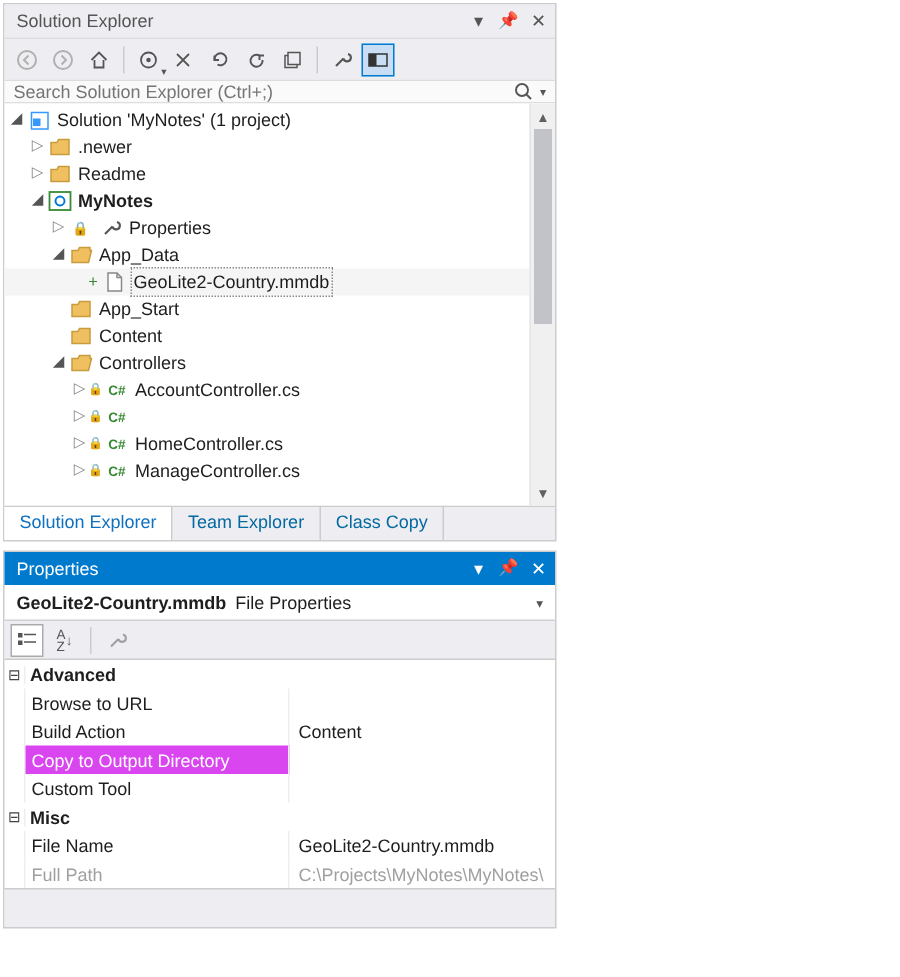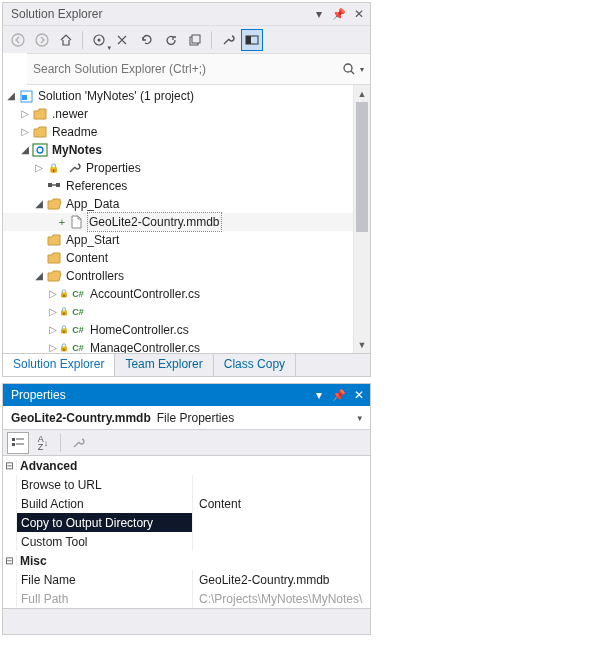--- a/index.html
+++ b/index.html
@@ -6,21 +6,21 @@
   body { font-family: "Segoe UI", Tahoma, sans-serif; font-size: 12px; color: #1e1e1e; background: #fff; width: 600px; height: 651px; overflow: hidden; }
   .panel { border: 1px solid #ccc; background: #fff; position: relative; }
   .title-bar { height: 22px; line-height: 22px; background: #eeeef2; padding: 0 4px 0 8px; display: flex; align-items: center; }
   .title-bar .label { flex: 1; color: #555; }
   .title-bar .btns { display: flex; gap: 6px; }
   .title-bar .btns span { width: 14px; text-align: center; color: #555; cursor: default; }
   .toolbar { height: 28px; background: #eeeef2; display: flex; align-items: center; padding: 0 4px; gap: 2px; border-top: 1px solid #ddd; }
   .tbtn { width: 22px; height: 22px; display: flex; align-items: center; justify-content: center; color: #555; }
   .tbtn.depressed { border: 1px solid #007acc; background: #c9def5; }
   .tbtn.sep { width: 1px; background: #ccc; height: 18px; margin: 0 3px; }
-  .search-row { height: 32px; display: flex; align-items: center; border-top: 1px solid #ddd; border-bottom: 1px solid #ddd; padding: 0 6px; background: #fafafa; margin-left: 24px; }
+  .search-row { height: 16px; display: flex; align-items: center; border-top: 1px solid #ddd; border-bottom: 1px solid #ddd; padding: 0 6px; background: #fafafa; }
   .search-input { flex: 1; border: none; outline: none; font-size: 12px; color: #999; background: transparent; }
   .tree-wrap { position: relative; height: 268px; overflow: hidden; background: #fff; }
   .tree { padding: 2px 0 6px 0; }
   .row { height: 18px; line-height: 18px; white-space: nowrap; display: flex; align-items: center; padding-right: 8px; }
   .indent { display: inline-block; height: 18px; }
   .exp { width: 12px; display: inline-flex; justify-content: center; color: #555; font-size: 10px; }
   .ico { width: 16px; height: 16px; display: inline-flex; align-items: center; justify-content: center; margin: 0 3px 0 1px; }
   .row .txt { padding-left: 1px; }
   .row.selected { background: #f5f5f5; }
   .row.selected .hl { border: 1px dotted #888; padding: 0 1px; }
@@ -43,21 +43,21 @@
   .prop-obj .spacer { flex: 1; }
   .prop-obj .dd { color: #555; font-size: 9px; }
   .prop-toolbar { height: 26px; display: flex; align-items: center; padding: 0 4px; gap: 3px; border-bottom: 1px solid #ccc; background: #eeeef2; }
   .prop-grid { }
   .prow { height: 19px; display: flex; align-items: center; font-size: 12px; }
   .pcatic { width: 14px; text-align: center; font-size: 10px; color: #444; border-right: 1px solid #eee; }
   .pcat { font-weight: bold; padding-left: 3px; }
   .pname { width: 176px; padding-left: 4px; border-right: 1px solid #eee; height: 100%; display: flex; align-items: center; }
   .pval { flex: 1; padding-left: 6px; height: 100%; display: flex; align-items: center; color: #1e1e1e; position: relative; }
   .pindent { width: 14px; border-right: 1px solid #eee; height: 100%; }
-  .prow.sel .pname { background: #0f172a; color: #fff; }
+  .prow.sel .pname { background: #d946ef; color: #fff; }
   .prow.sel .pval { border: 1px solid #7a7a7a; padding-left: 5px; }
   .prow .dd-btn { position: absolute; right: 2px; top: 1px; width: 16px; height: 16px; border: 1px solid #adadad; background: #e1e1e1; display: flex; align-items: center; justify-content: center; font-size: 9px; color: #222; }
   .disabled { color: #a0a0a0; }
   svg { display: block; }
 </style>
 </head>
 <body>
 
 <div class="panel" style="width:369px; margin:2px 0 0 2px;">
   <div class="title-bar">
@@ -190,31 +190,20 @@
           <span class="exp" style="color:#888;">▷</span>
           <span class="ico" style="color:#0078d7;font-size:9px;">🔒</span>
           <span class="ico">
             <svg width="14" height="14">
               <path d="M3 11 L8 6 M8 6 A2.5 2.5 0 1 0 11 3" fill="none" stroke="#555" stroke-width="1.4"></path>
             </svg>
           </span>
           <span class="txt">Properties</span>
         </div>
       <div class="row">
-          <span class="indent" style="width:42px;"></span>
-          <span class="ico">
-            <svg width="14" height="12">
-              <rect x="1" y="3" width="4" height="4" fill="#555"></rect>
-              <rect x="9" y="3" width="4" height="4" fill="#555"></rect>
-              <line x1="5" y1="5" x2="9" y2="5" stroke="#555" stroke-width="1.4"></line>
-            </svg>
-          </span>
-          <span class="txt">References</span>
-        </div>
-      <div class="row">
           <span class="indent" style="width:30px;"></span>
           <span class="exp">◢</span>
           <span class="ico">
             <svg width="15" height="13">
               <path class="folder" d="M1 3 L5 3 L6 1 L13 1 L13 3 L14 3 L12 11 L1 11 Z" stroke="#c89b3c"></path>
             </svg>
           </span>
           <span class="txt">App_Data</span>
         </div>
       <div class="row selected">

